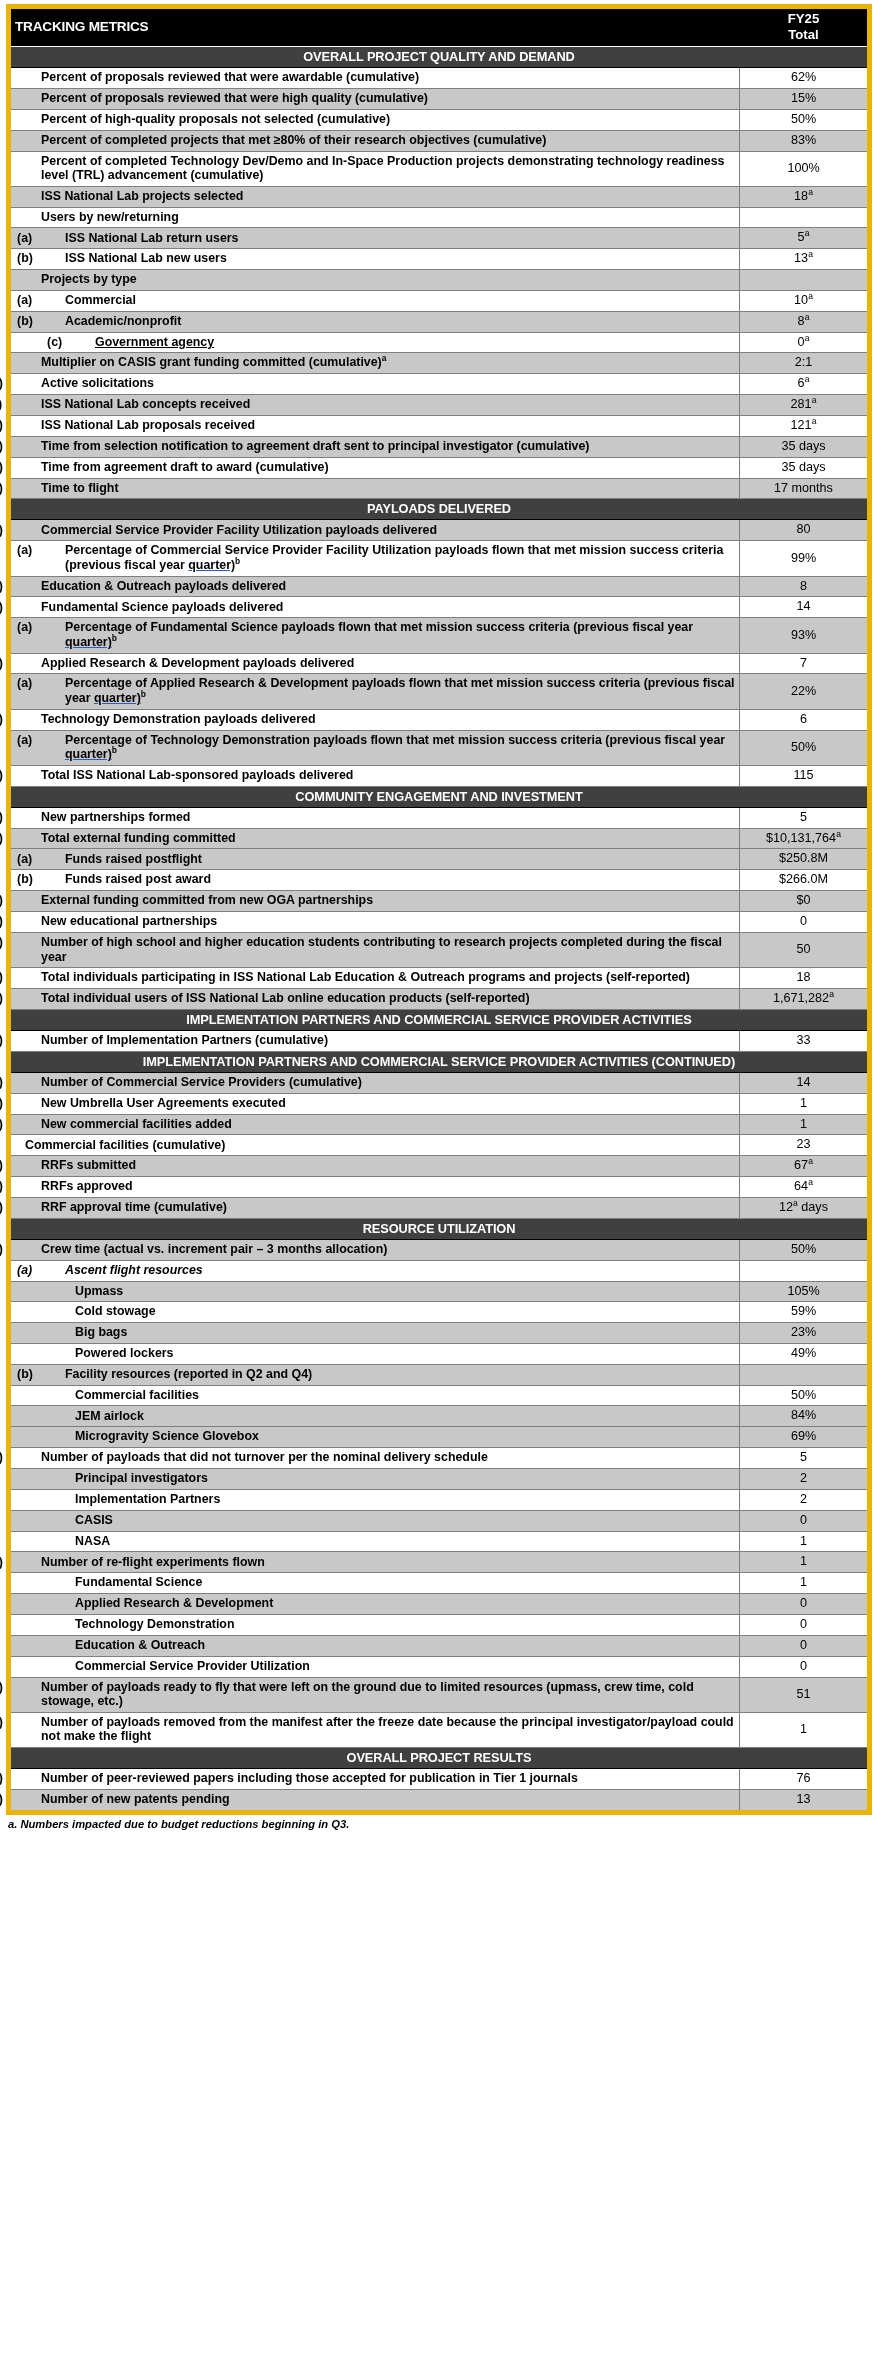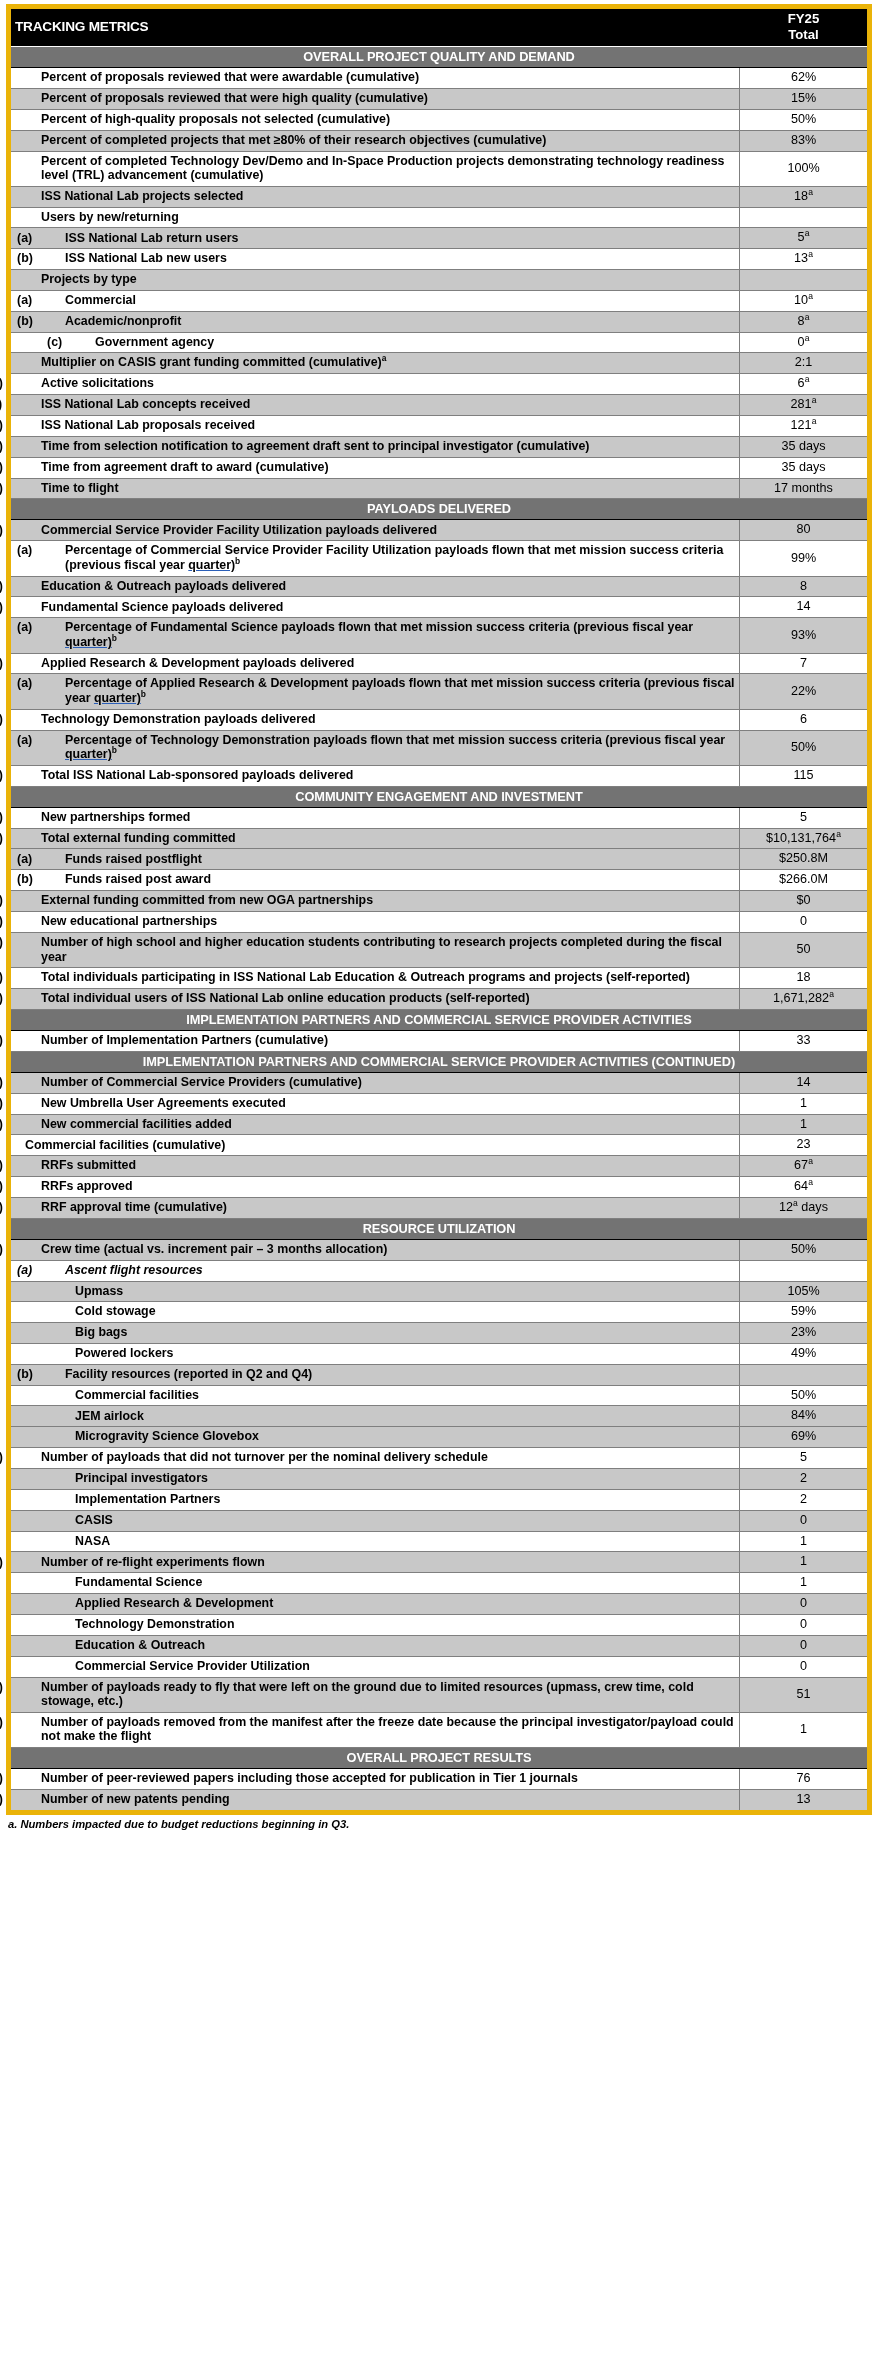--- a/index.html
+++ b/index.html
@@ -50,21 +50,21 @@
     letter-spacing: -0.2px;
   }
   td.hdr-value {
     text-align: center;
     vertical-align: middle;
     font-size: 13.2px;
     line-height: 1.22;
     border-left: 1px solid #ffffff;
   }
   tr.section td {
-    background: #737373;
+    background: #404040;
     color: #ffffff;
     font-weight: bold;
     text-align: center;
     font-size: 12.8px;
     border-color: #000000;
     padding: 2px 4px 3px 4px;
     letter-spacing: -0.1px;
   }
   td.val {
     text-align: center;
@@ -159,21 +159,21 @@
         </tr>
         <tr class="row plain">
           <td class="lab hang1" style="text-indent: -24px; padding-left: 54px;"><span class="n" style="width: 24px;">(a)</span><span>Commercial</span></td>
           <td class="val"><span>10</span><sup>a</sup></td>
         </tr>
         <tr class="row shade">
           <td class="lab hang1" style="text-indent: -24px; padding-left: 54px;"><span class="n" style="width: 24px;">(b)</span><span>Academic/nonprofit</span></td>
           <td class="val"><span>8</span><sup>a</sup></td>
         </tr>
         <tr class="row plain">
-          <td class="lab hang1" style="text-indent: -24px; padding-left: 84px;"><span class="n" style="width: 24px;">(c)</span><span>Government agency</span></td>
+          <td class="lab hang1" style="text-indent: -24px; padding-left: 84px; text-decoration: underline;"><span class="n" style="width: 24px;">(c)</span><span>Government agency</span></td>
           <td class="val"><span>0</span><sup>a</sup></td>
         </tr>
         <tr class="row shade">
           <td class="lab hang0" style="text-indent: -28px; padding-left: 30px;"><span class="n" style="width: 28px;">9)</span><span>Multiplier on CASIS grant funding committed (cumulative)</span><sup>a</sup></td>
           <td class="val"><span>2:1</span></td>
         </tr>
         <tr class="row plain">
           <td class="lab hang0" style="text-indent: -28px; padding-left: 30px;"><span class="n" style="width: 28px;">10)</span><span>Active solicitations</span></td>
           <td class="val"><span>6</span><sup>a</sup></td>
         </tr>

